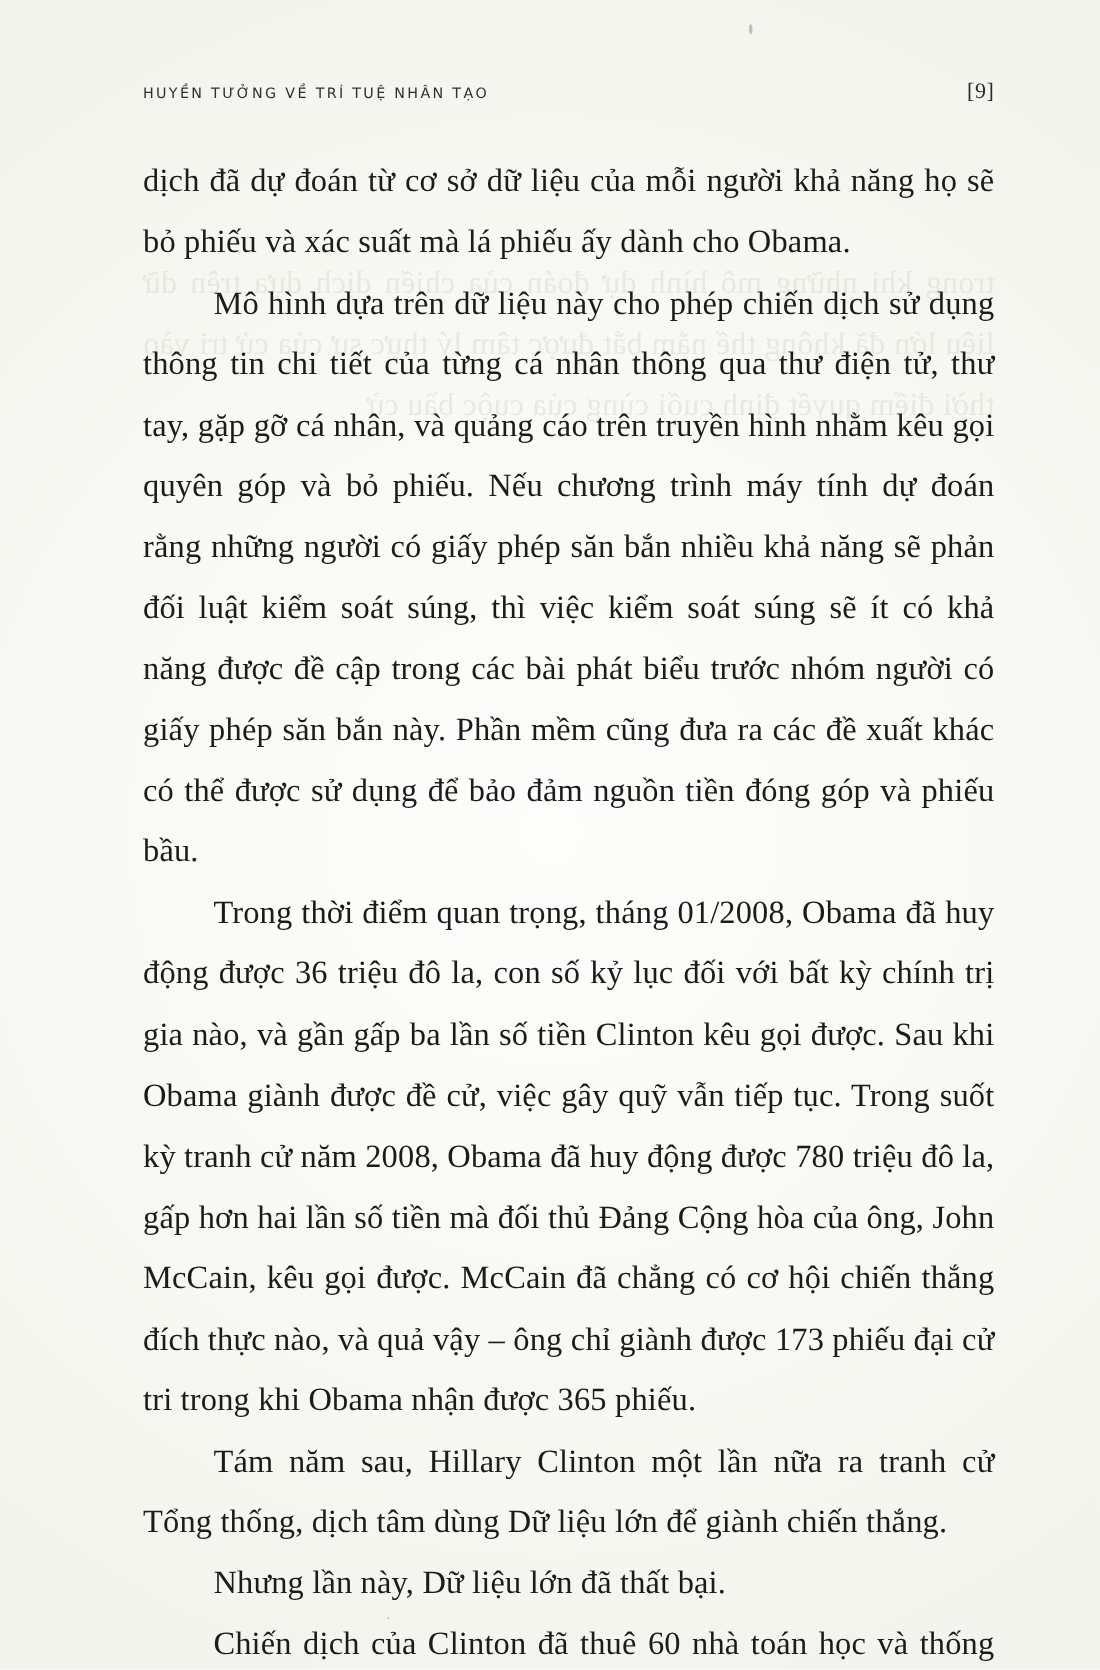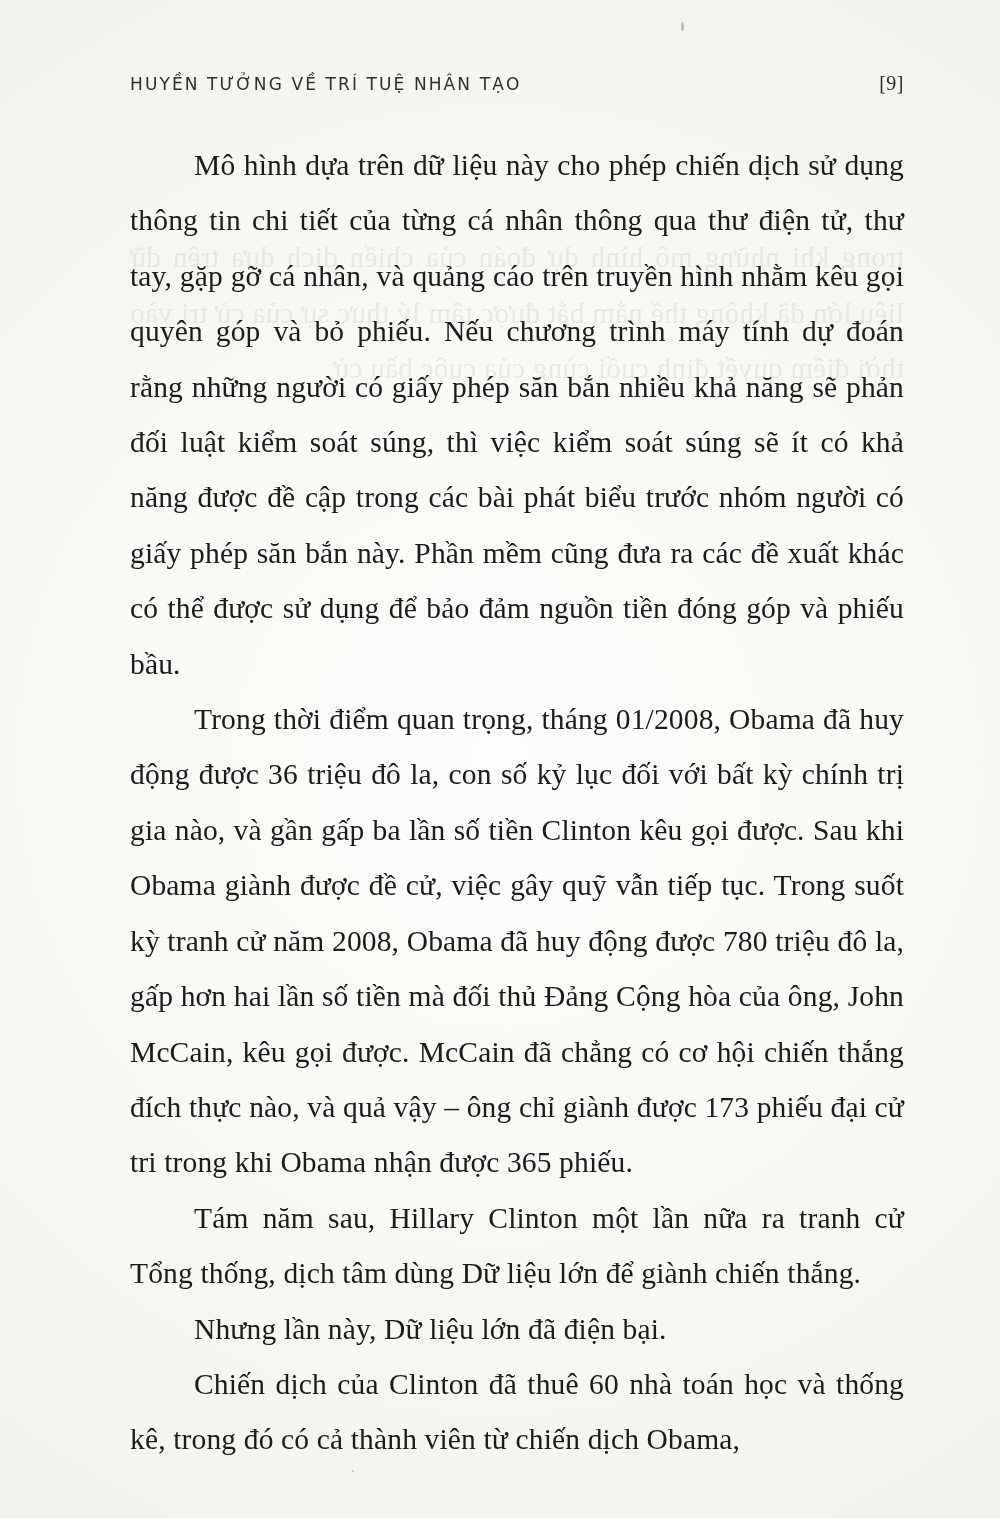--- a/index.html
+++ b/index.html
@@ -47,21 +47,21 @@
     left: 130px;
     right: 96px;
     height: 30px;
     display: flex;
     align-items: baseline;
     justify-content: space-between;
   }
 
   .running-head {
     font-family: "DejaVu Sans", sans-serif;
-    font-size: 17px;
+    font-size: 13px;
     letter-spacing: 2.1px;
     color: #2e2e2e;
     text-transform: uppercase;
     font-weight: 400;
     white-space: nowrap;
   }
 
   .folio {
     font-family: "Liberation Serif", serif;
     font-size: 20px;
@@ -105,23 +105,24 @@
 <div class="page">
 
   <div class="ghost">trong khi những mô hình dự đoán của chiến dịch dựa trên dữ liệu lớn đã không thể nắm bắt được tâm lý thực sự của cử tri vào thời điểm quyết định cuối cùng của cuộc bầu cử</div>
 
   <div class="header">
     <div class="running-head">HUYỀN TƯỞNG VỀ TRÍ TUỆ NHÂN TẠO</div>
     <div class="folio">[9]</div>
   </div>
 
   <div class="body-text">
+    <p>dịch đã dự đoán từ cơ sở dữ liệu của mỗi người khả năng họ sẽ bỏ phiếu và xác suất mà lá phiếu ấy dành cho Obama.</p>
     <p class="indent">Mô hình dựa trên dữ liệu này cho phép chiến dịch sử dụng thông tin chi tiết của từng cá nhân thông qua thư điện tử, thư tay, gặp gỡ cá nhân, và quảng cáo trên truyền hình nhằm kêu gọi quyên góp và bỏ phiếu. Nếu chương trình máy tính dự đoán rằng những người có giấy phép săn bắn nhiều khả năng sẽ phản đối luật kiểm soát súng, thì việc kiểm soát súng sẽ ít có khả năng được đề cập trong các bài phát biểu trước nhóm người có giấy phép săn bắn này. Phần mềm cũng đưa ra các đề xuất khác có thể được sử dụng để bảo đảm nguồn tiền đóng góp và phiếu bầu.</p>
     <p class="indent">Trong thời điểm quan trọng, tháng 01/2008, Obama đã huy động được 36 triệu đô la, con số kỷ lục đối với bất kỳ chính trị gia nào, và gần gấp ba lần số tiền Clinton kêu gọi được. Sau khi Obama giành được đề cử, việc gây quỹ vẫn tiếp tục. Trong suốt kỳ tranh cử năm 2008, Obama đã huy động được 780 triệu đô la, gấp hơn hai lần số tiền mà đối thủ Đảng Cộng hòa của ông, John McCain, kêu gọi được. McCain đã chẳng có cơ hội chiến thắng đích thực nào, và quả vậy – ông chỉ giành được 173 phiếu đại cử tri trong khi Obama nhận được 365 phiếu.</p>
     <p class="indent">Tám năm sau, Hillary Clinton một lần nữa ra tranh cử Tổng thống, dịch tâm dùng Dữ liệu lớn để giành chiến thắng.</p>
-    <p class="indent">Nhưng lần này, Dữ liệu lớn đã điện bại.</p>
+    <p class="indent">Nhưng lần này, Dữ liệu lớn đã thất bại.</p>
     <p class="indent">Chiến dịch của Clinton đã thuê 60 nhà toán học và thống kê, trong đó có cả thành viên từ chiến dịch Obama,</p>
   </div>
 
   <div class="speck" style="left:681px; top:22px; width:3px; height:9px;"></div>
   <div class="speck" style="left:352px; top:1470px; width:2px; height:2px;"></div>
 
 </div>
 
 </body></html>

